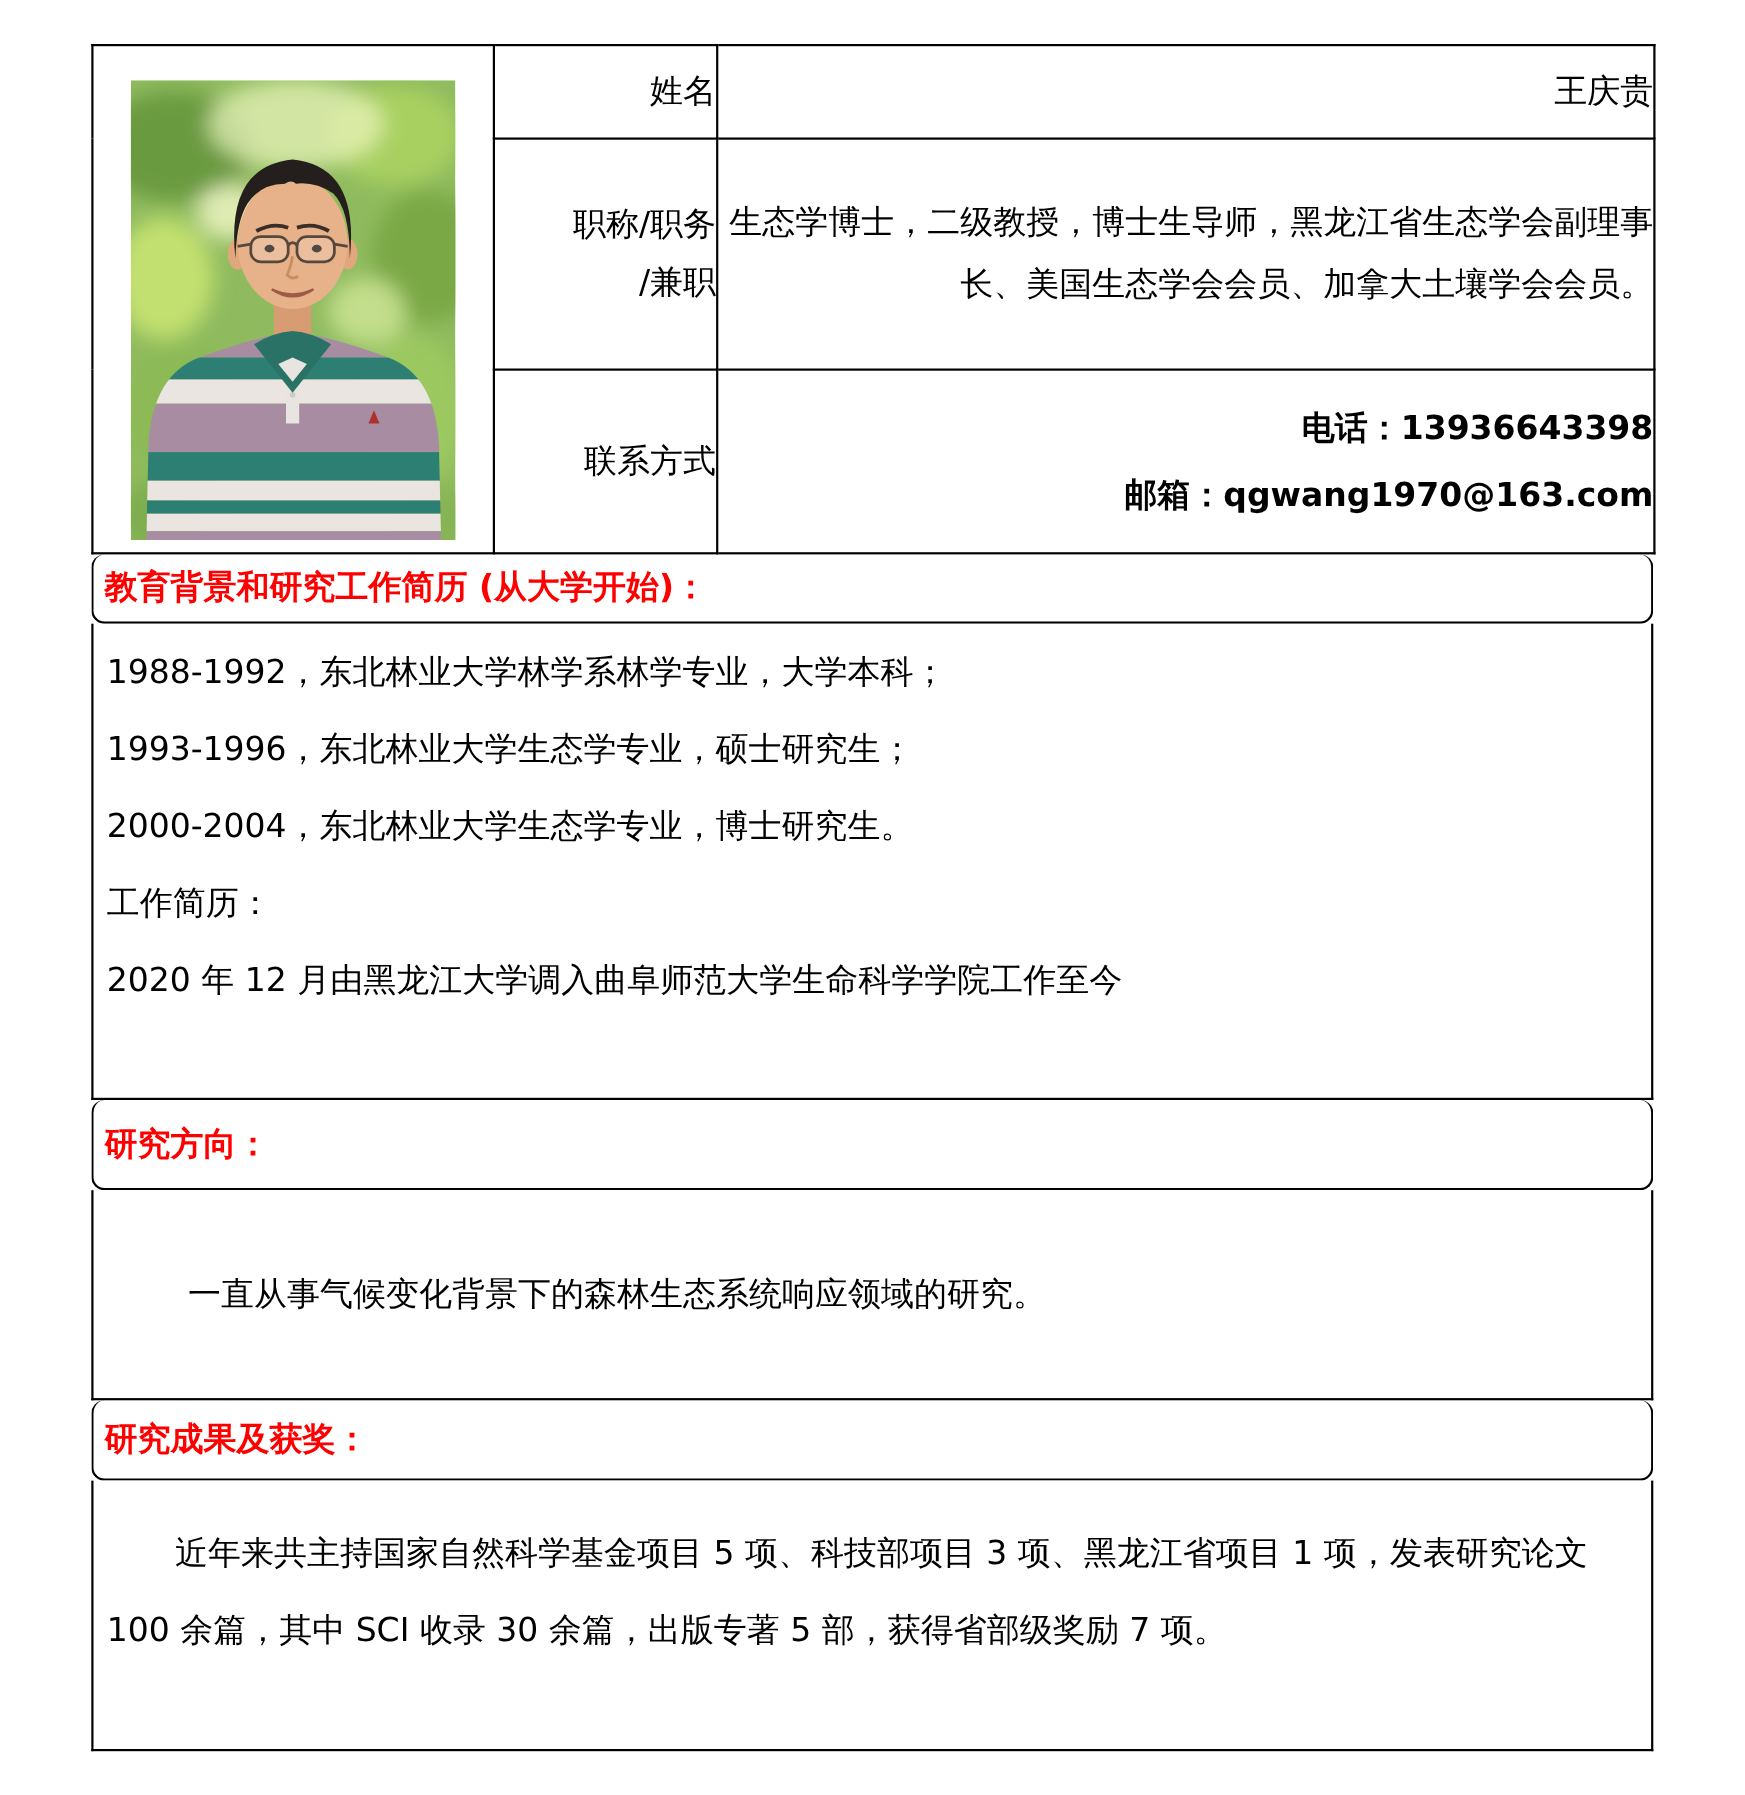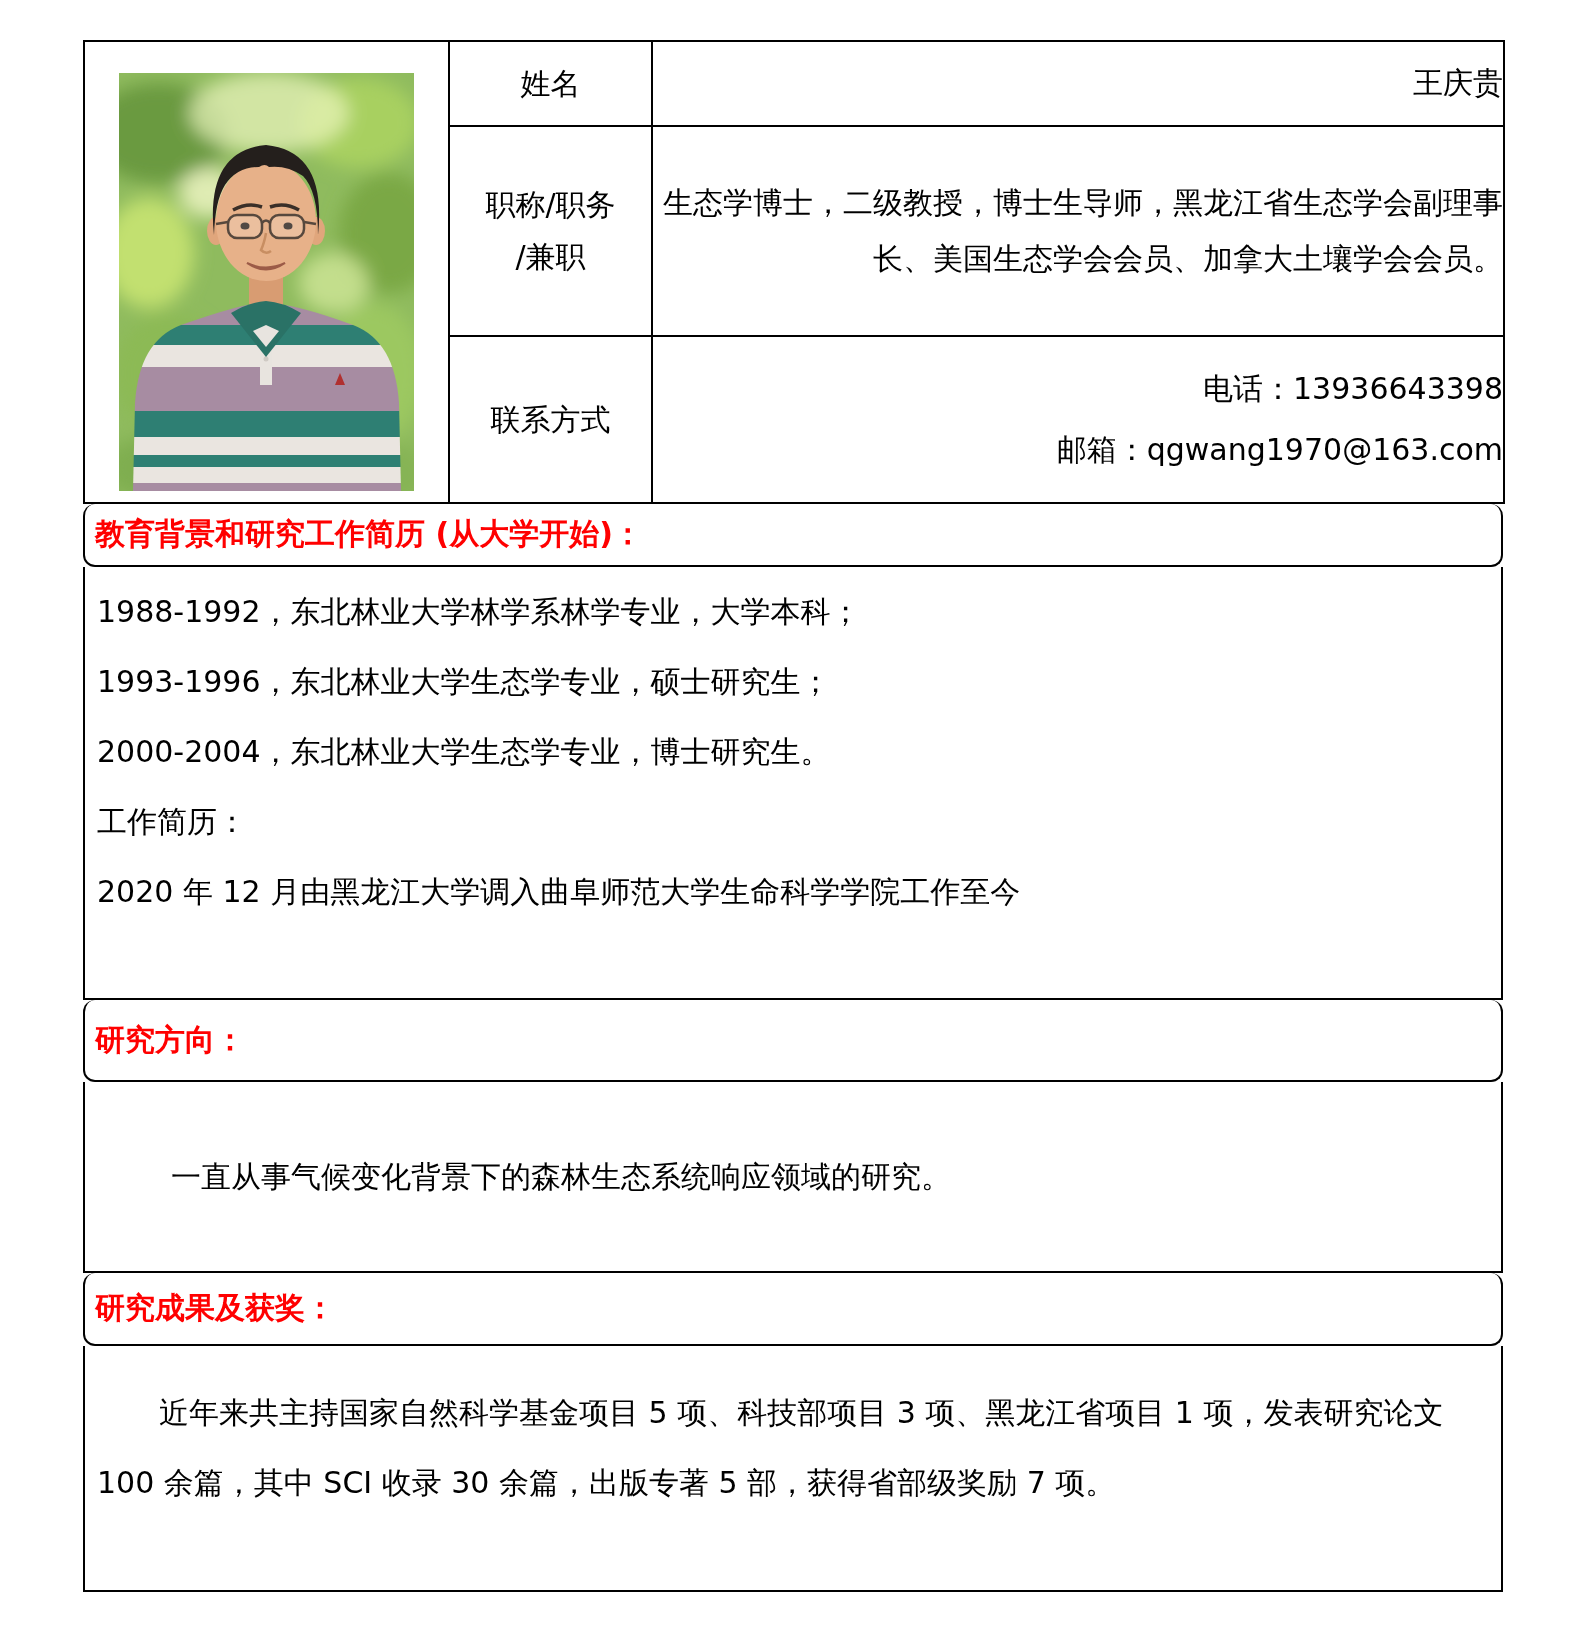--- a/index.html
+++ b/index.html
@@ -23,27 +23,27 @@
     width: 1420px;
   }
   table.profile td {
     border: 2px solid #000000;
     padding: 0;
     vertical-align: middle;
     font-size: 30px;
   }
   td.cell-photo { text-align: center; vertical-align: top; background: #ffffff; }
   td.cell-photo svg { display: block; margin: 20px auto 0 auto; }
-  td.cell-label { text-align: center; line-height: 52px; }
+  td.cell-label { text-align: right; line-height: 52px; }
   td.cell-value { text-align: right; padding: 0 40px 0 14px; }
   tr.r-name  { height: 85px; }
   tr.r-title { height: 210px; }
   tr.r-contact { height: 167px; }
   .title-text { line-height: 56px; }
-  .contact-box { display: flex; flex-direction: column; gap: 20px; }
+  .contact-box { display: flex; flex-direction: column; gap: 20px; font-weight: bold; }
 
   
   .sec-head, .sec-body {
     border: 2px solid #000000;
     border-top: none;
     width: 1420px;
   }
   .sec-head {
     display: flex; align-items: center;
     padding-left: 10px;

